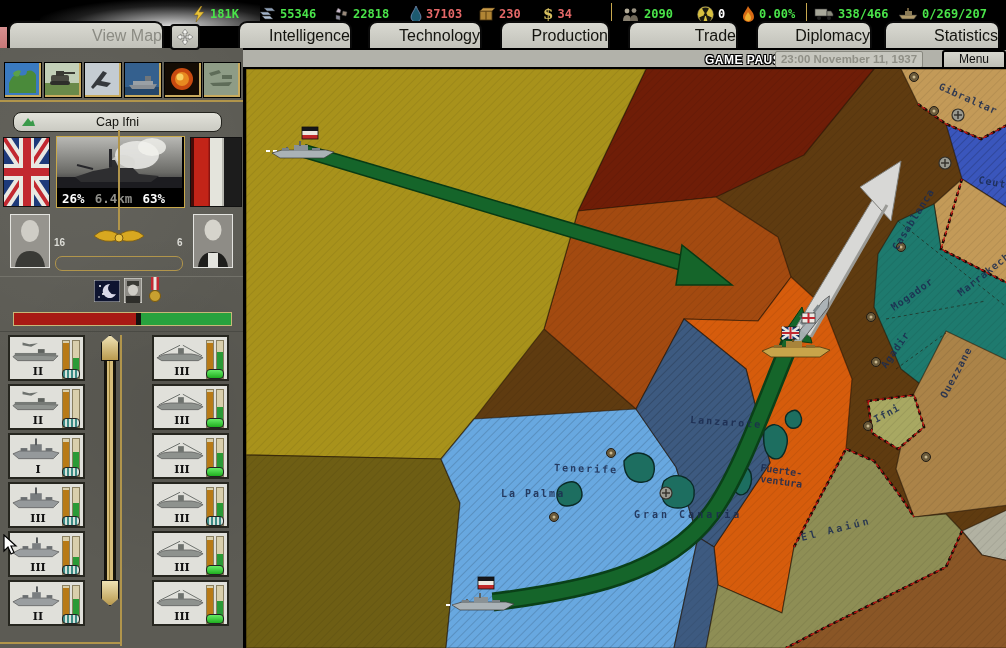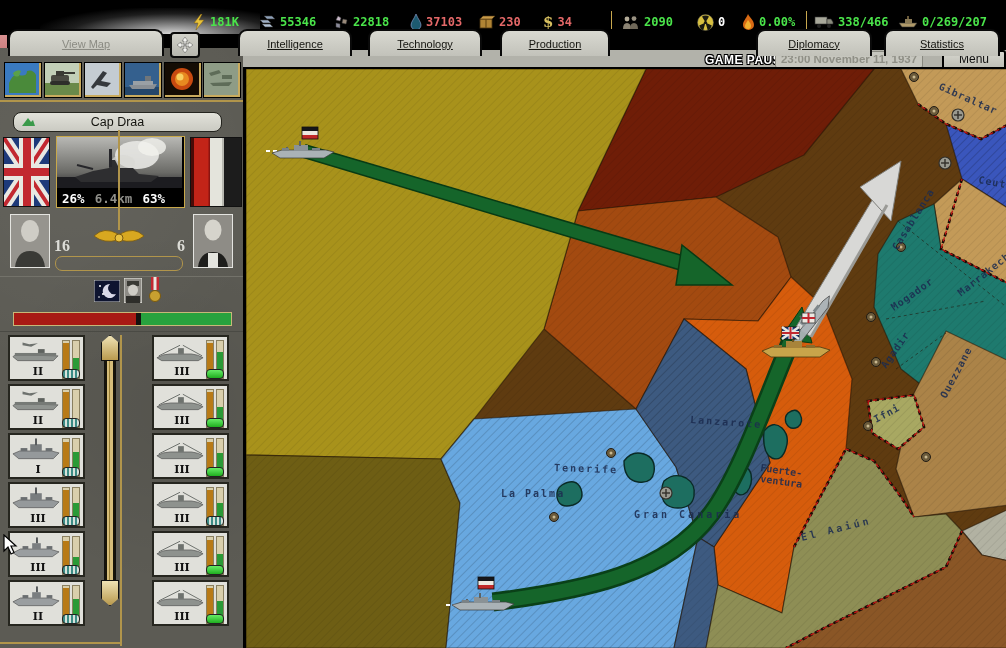--- a/index.html
+++ b/index.html
@@ -1,32 +1,32 @@
 <!DOCTYPE html>
 <html><head>
 <meta charset="utf-8">
 <style>
   html,body{margin:0;padding:0;}
   body{width:1006px;height:648px;position:relative;overflow:hidden;background:#000;
        font-family:"Liberation Sans",sans-serif;-webkit-font-smoothing:none;}
   .abs{position:absolute;}
 
   
-  #topbar{left:0;top:8px;width:802px;height:48px;background:#000;}
+  #topbar{left:0;top:0;width:802px;height:48px;background:#000;}
   #smoke{left:40px;top:0;width:220px;height:26px;
          background:radial-gradient(ellipse at 60% 100%, rgba(255,255,255,.85), rgba(120,120,120,.25) 55%, transparent 75%);}
   #flag-sliver{left:0;top:27px;width:7px;height:21px;background:linear-gradient(#d89090,#c87878);}
   .res{position:absolute;top:5px;display:flex;align-items:center;gap:4px;height:18px;}
   .res .val{font-family:"DejaVu Sans Mono",monospace;font-weight:bold;font-size:12px;letter-spacing:0;}
   .pos{color:#4ae44a;} .neg{color:#e46868;} .neu{color:#fff;}
   .vsep{position:absolute;top:3px;width:1px;height:18px;background:#c8a84e;}
   .tab{position:absolute;top:21px;height:25px;background:linear-gradient(#d9d9d1,#c2c2ba);
        border:2px solid #0a0a0a;border-bottom:none;border-radius:9px 9px 0 0;
-       display:flex;align-items:center;justify-content:center;
-       font-size:11px;color:#14140f;z-index:3;text-decoration:underline;}
+       display:flex;align-items:center;justify-content:flex-end;
+       font-size:16px;color:#14140f;z-index:3;}
   .tab.inactive{color:#8b8b83;}
   #crossbtn{position:absolute;left:170px;top:24px;width:26px;height:22px;background:linear-gradient(#d2d2ca,#b6b6ae);
        border:2px solid #0a0a0a;border-radius:4px;display:flex;align-items:center;justify-content:center;z-index:3;}
 
   
   #statusbar{left:243px;top:48px;width:763px;height:19px;background:#b2b2aa;
        border-top:2px solid #000;}
   #paused{position:absolute;left:462px;top:3px;font-size:12px;font-weight:bold;letter-spacing:.5px;color:#fff;
        text-shadow:-1px -1px 0 #000,1px -1px 0 #000,-1px 1px 0 #000,1px 1px 0 #000,0 1px 0 #000,0 -1px 0 #000;}
   #datebox{position:absolute;left:532px;top:1px;width:146px;height:15px;background:#c6c6be;
@@ -47,21 +47,21 @@
       box-shadow:inset 0 0 0 2px #caa festival;}
   .mmbtn{box-shadow:inset 0 0 0 2px #c9ab5e;}
   .mmbtn svg{display:block;}
   #battlebox{left:56px;top:88px;width:127px;height:70px;border:1px solid #c8a84a;background:#000;}
   #battlepcts{position:absolute;left:0;bottom:0;width:100%;height:17px;display:flex;align-items:center;
       font-size:12.5px;font-weight:bold;color:#fff;font-family:"DejaVu Sans Mono",monospace;}
   #flag-uk{left:3px;top:89px;width:45px;height:68px;border:1px solid #111;}
   #flag-enemy{left:190px;top:89px;width:50px;height:68px;border:1px solid #111;
       background:linear-gradient(90deg,#4a0a06 0 5%,#c22418 5% 34%,#8a1410 36% 38%,#e4e4dc 38% 62%,#b8b8b0 62% 66%,#1c1c1c 66% 100%);}
   .portrait{position:absolute;width:38px;height:52px;border:1px solid #e4e4e0;background:#8a8a86;}
-  .cnum{position:absolute;font-size:16px;font-weight:bold;color:#dcdcd6;font-family:Liberation Serif, serif;}
+  .cnum{position:absolute;font-size:10px;font-weight:bold;color:#dcdcd6;font-family:Liberation Sans, sans-serif;}
   #orgbar-empty{left:55px;top:208px;width:126px;height:13px;border:1px solid #b1954b;border-radius:7px;}
   .hsep{position:absolute;left:0;width:243px;height:1px;background:#73726a;}
   #rgbar{left:13px;top:264px;width:217px;height:12px;border:1px solid #c8b878;
       background:linear-gradient(90deg,#a81a14 0 56%,#141210 56% 58.5%,#28a23e 58.5% 100%);}
   .ucard{position:absolute;width:77px;height:46px;background:#e0e0da;border:2px solid #26261f;box-sizing:border-box;}
   .ucard .uship{position:absolute;left:1px;top:2px;width:50px;height:26px;}
   .umodel{position:absolute;left:8px;top:28px;width:40px;text-align:center;
       font-family:"DejaVu Serif",serif;font-weight:bold;font-size:11px;color:#111;}
   .ubar{position:absolute;top:3px;width:6px;height:37px;background:#d9cfac;border:1px solid #8a8060;}
   .ubar i{position:absolute;bottom:0;left:0;width:100%;display:block;}
@@ -191,20 +191,23 @@
   </div>
   <div class="tab" style="left:238px;width:110px">
       <span>Intelligence</span>
     </div>
   <div class="tab" style="left:368px;width:110px">
       <span>Technology</span>
     </div>
   <div class="tab" style="left:500px;width:106px">
       <span>Production</span>
     </div>
+  <div class="tab" style="left:628px;width:106px">
+      <span>Trade</span>
+    </div>
   <div class="tab" style="left:756px;width:112px">
       <span>Diplomacy</span>
     </div>
   <div class="tab" style="left:884px;width:112px">
       <span>Statistics</span>
     </div>
 </div>
 
 <div id="statusbar" class="abs">
   <span id="paused">GAME PAUSED</span>
@@ -262,21 +265,21 @@
         <rect x="18" y="12" width="10" height="4" fill="#5e6c58"></rect>
       </svg>
     </div>
 
   <div class="goldline" style="left:0;top:52px;width:243px;height:2px"></div>
 
   <div id="provbar" class="abs">
     <svg width="16" height="12" style="margin-left:6px">
         <path d="M2,10 L8,2 L11,6 L13,4 L15,10 Z" fill="#3a9a4a"></path>
       </svg>
-    <span id="provname">Cap Draa</span>
+    <span id="provname">Cap Ifni</span>
     <span style="width:22px"></span>
   </div>
 
   <div id="flag-uk" class="abs">
     <svg width="45" height="68" viewBox="0 0 45 68">
       <rect width="45" height="68" fill="#1e3a7a"></rect>
       <path d="M0,0 L45,68 M45,0 L0,68" stroke="#e8e8e2" stroke-width="12"></path>
       <path d="M0,0 L45,68 M45,0 L0,68" stroke="#c22830" stroke-width="4"></path>
       <rect x="15" y="0" width="15" height="68" fill="#e8e8e2"></rect>
         <rect x="0" y="26" width="45" height="16" fill="#e8e8e2"></rect>

